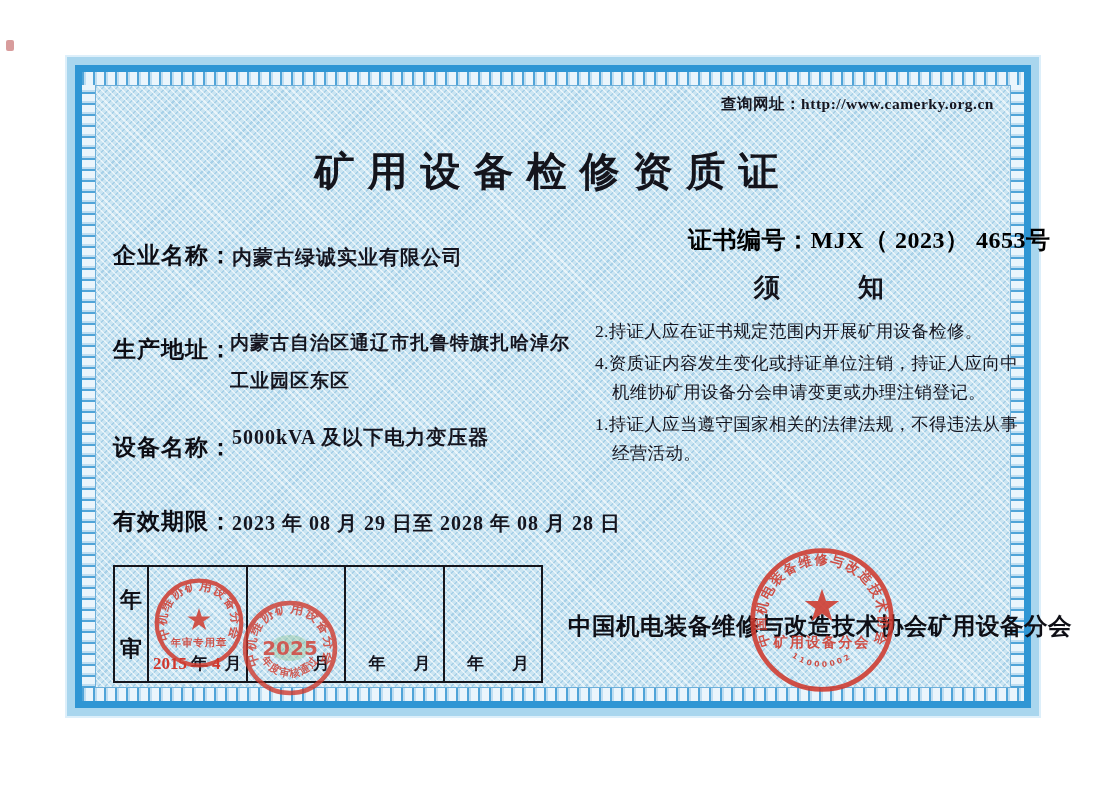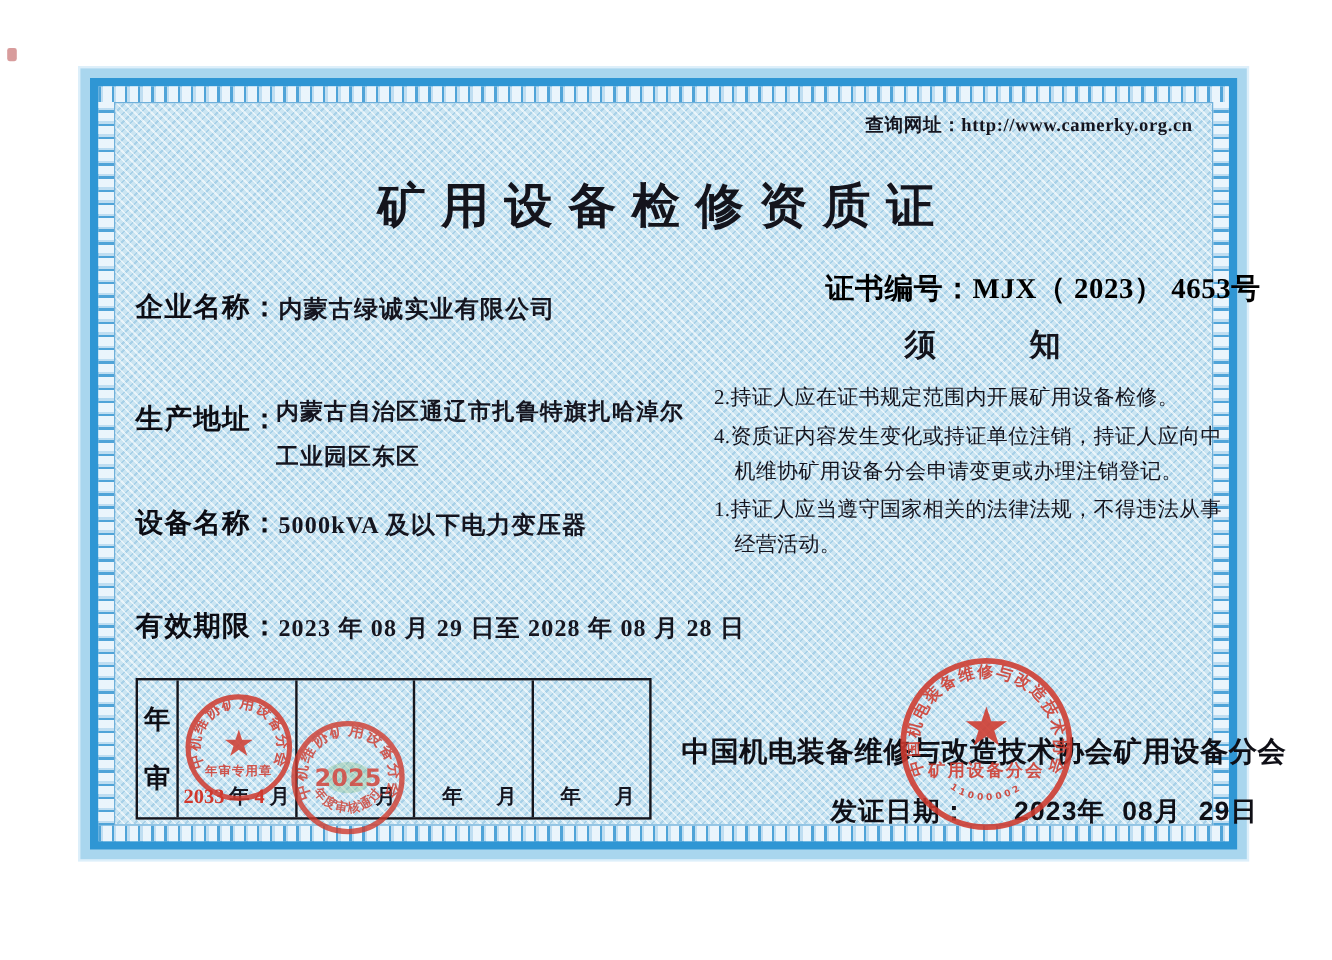--- a/index.html
+++ b/index.html
@@ -133,21 +133,21 @@
 
     <div class="abs cert-no">证书编号：MJX（ 2023） 4653号</div>
 
     <div class="abs field-label" style="left:31px; top:168px;">企业名称：</div>
     <div class="abs field-value" style="left:150px; top:172px;">内蒙古绿诚实业有限公司</div>
 
     <div class="abs field-value addr-value" style="left:148px; top:258px;">内蒙古自治区通辽市扎鲁特旗扎哈淖尔</div>
     <div class="abs field-label" style="left:31px; top:262px;">生产地址：</div>
     <div class="abs field-value addr-value" style="left:148px; top:296px;">工业园区东区</div>
 
-    <div class="abs field-label" style="left:31px; top:348px;">设备名称：</div>
+    <div class="abs field-label" style="left:31px; top:360px;">设备名称：</div>
     <div class="abs field-value" style="left:150px; top:352px;">5000kVA 及以下电力变压器</div>
 
     <div class="abs field-label" style="left:31px; top:434px;">有效期限：</div>
     <div class="abs field-value" style="left:150px; top:438px;">2023 年 08 月 29 日至 2028 年 08 月 28 日</div>
 
     <div class="abs notice-col">
       <div class="notice-heading">须　知</div>
       <ul class="notice-list">
         <li>2.持证人应在证书规定范围内开展矿用设备检修。</li>
         <li>4.资质证内容发生变化或持证单位注销，持证人应向中机维协矿用设备分会申请变更或办理注销登记。</li>
@@ -155,21 +155,21 @@
       </ul>
     </div>
 
     <div class="abs ar-table">
       <div class="ar-head">
         <span>年</span>
         <span>审</span>
       </div>
       <div class="ar-cell">
         <div class="ar-date">
-          <span class="red-num">2033</span>
+          <span class="red-num">2015</span>
             <span>年</span>
           <span class="red-num">4</span>
             <span>月</span>
         </div>
       </div>
       <div class="ar-cell">
         <div class="ar-date m-only">
           <span>月</span>
         </div>
       </div>
@@ -181,23 +181,20 @@
       </div>
       <div class="ar-cell">
         <div class="ar-date right">
           <span>年</span>
           <span>月</span>
         </div>
       </div>
     </div>
 
     <div class="abs footer-org">中国机电装备维修与改造技术协会矿用设备分会</div>
-    <div class="abs footer-date">
-      <span>发证日期：</span><span class="gap"></span><span>2023年</span>&nbsp;&nbsp;<span>08月</span>&nbsp;&nbsp;<span>29日</span>
-    </div>
 
     <svg class="stamp stamp-2024" viewBox="0 0 100 100">
       <circle cx="50" cy="50" r="45" fill="none" stroke="#cf3a2e" stroke-width="4.5"></circle>
       <path id="arc2024" d="M 19,66 A 35,35 0 1,1 81,66" fill="none"></path>
       <text class="seal-text" font-size="13" letter-spacing="1.5">
         <textPath href="#arc2024" startOffset="50%" text-anchor="middle">中机维协矿用设备分会</textPath>
       </text>
       <polygon fill="#cf3a2e" points="0,-1 0.2245,-0.309 0.951,-0.309 0.3633,0.118 0.5878,0.809 0,0.382 -0.5878,0.809 -0.3633,0.118 -0.951,-0.309 -0.2245,-0.309" transform="translate(50 47) scale(13)"></polygon>
       <text class="seal-text" x="50" y="74" font-size="11" text-anchor="middle" letter-spacing="1">年审专用章</text>
     </svg>

